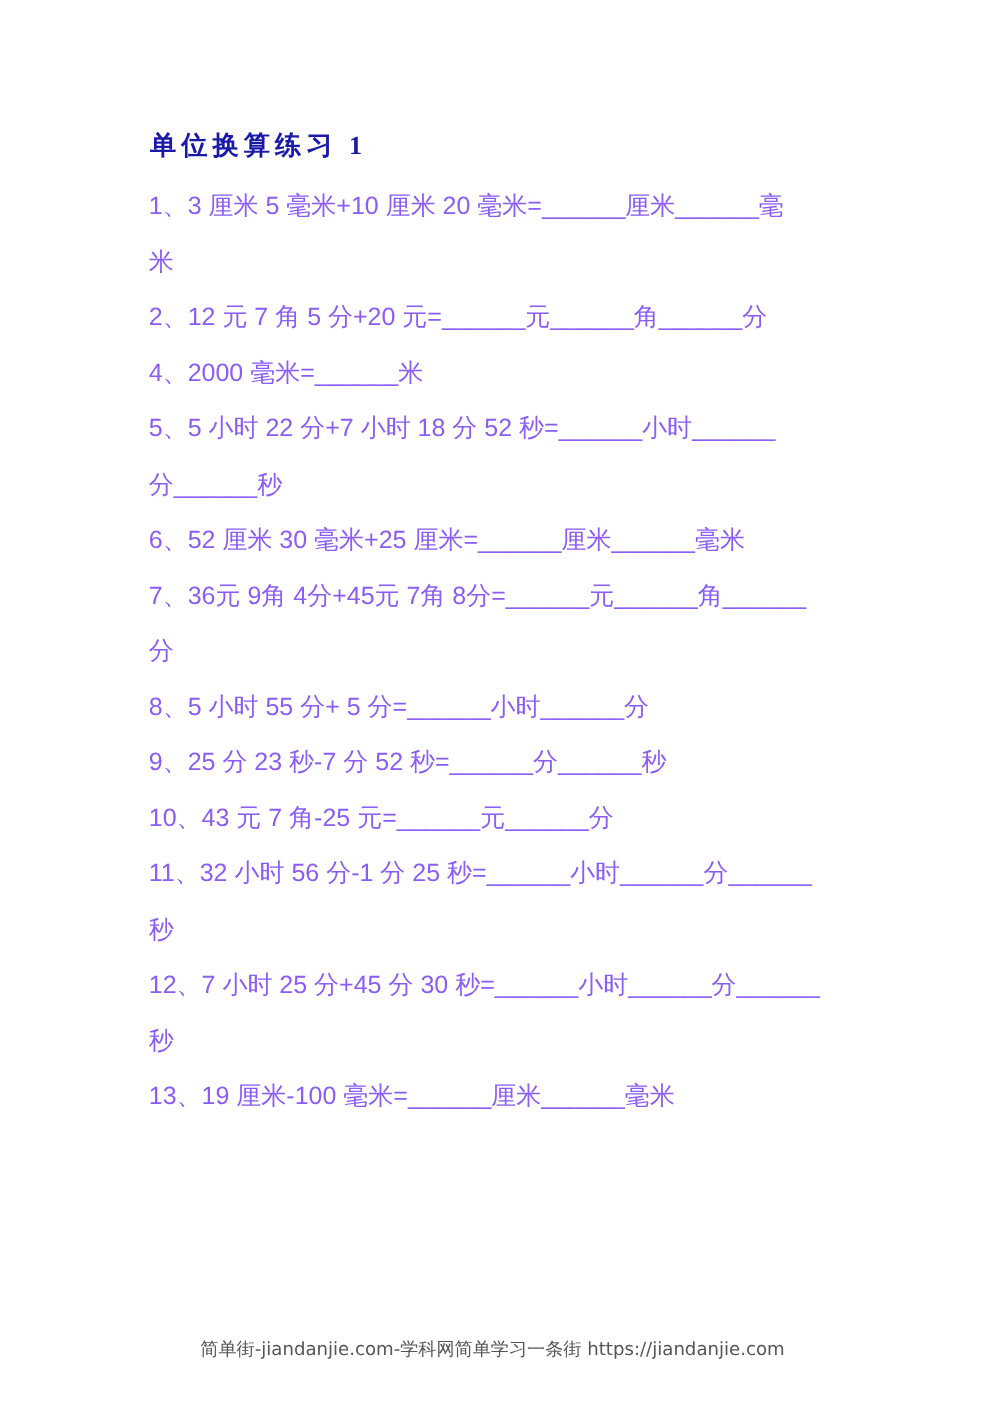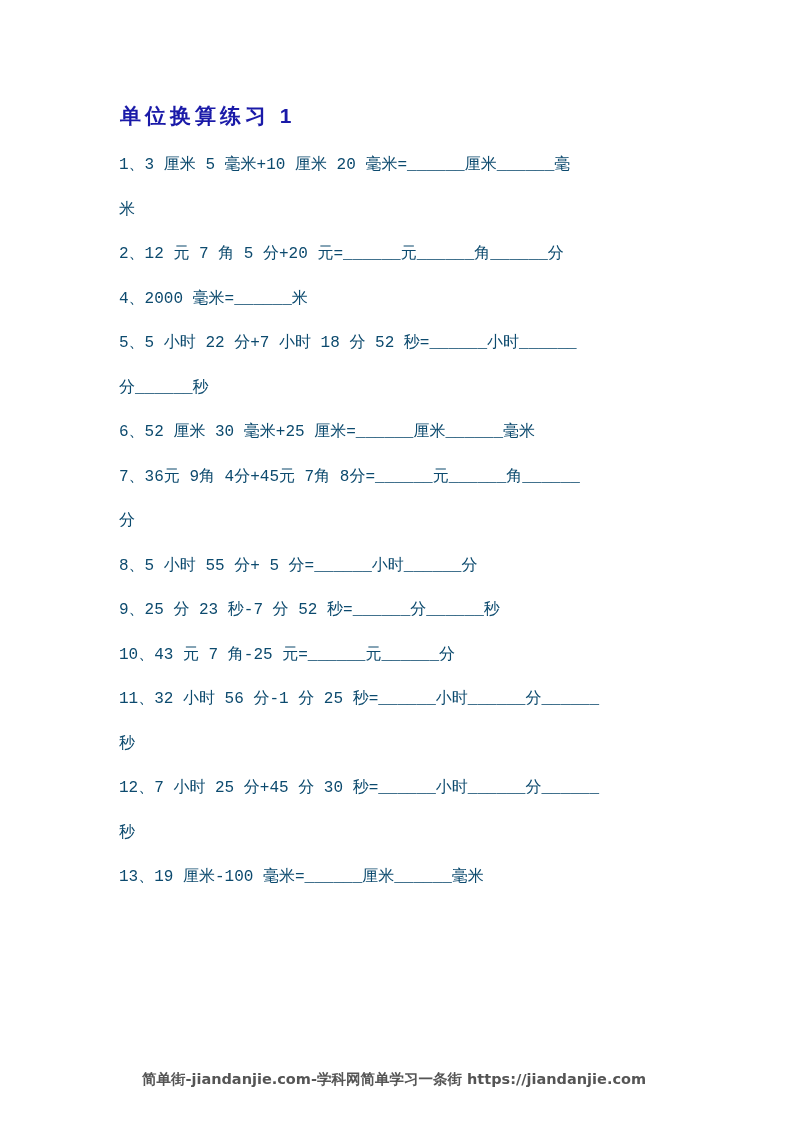--- a/index.html
+++ b/index.html
@@ -1,30 +1,30 @@
 <!DOCTYPE html>
 <html><head>
 <meta charset="utf-8">
 <style>
   html, body { margin: 0; padding: 0; background: #ffffff; }
   body { width: 793px; height: 1122px; position: relative; overflow: hidden; }
   .page { position: absolute; left: 0; top: 0; width: 793px; height: 1122px; }
   .title {
     position: absolute; left: 120px; top: 102px;
-    font-family: Liberation Sans, sans-serif; font-weight: bold;
+    font-family: Liberation Serif, serif; font-weight: bold;
     font-size: 21px; letter-spacing: 4px; color: #1a1aa8;
   }
   .content { position: absolute; left: 119px; top: 143px; width: 560px; }
   .line {
-    font-family: Liberation Mono, monospace; font-size: 16px;
-    color: #0c4a6e; line-height: 44.5px; height: 44.5px; white-space: nowrap;
+    font-family: Liberation Sans, sans-serif; font-size: 20px;
+    color: #8b5cf6; line-height: 44.5px; height: 44.5px; white-space: nowrap;
   }
   .footer {
     position: absolute; left: 0; width: 788px; top: 1070px; text-align: center;
-    font-family: "DejaVu Sans", sans-serif; font-size: 14.5px; color: #555555; font-weight: bold;
+    font-family: "DejaVu Sans", sans-serif; font-size: 14.5px; color: #555555;
   }
 </style>
 </head>
 <body>
 
 <div class="page">
   <div class="title">单位换算练习 1</div>
 
   <div class="content">
     <div class="line">1、3 厘米 5 毫米+10 厘米 20 毫米=______厘米______毫</div>

